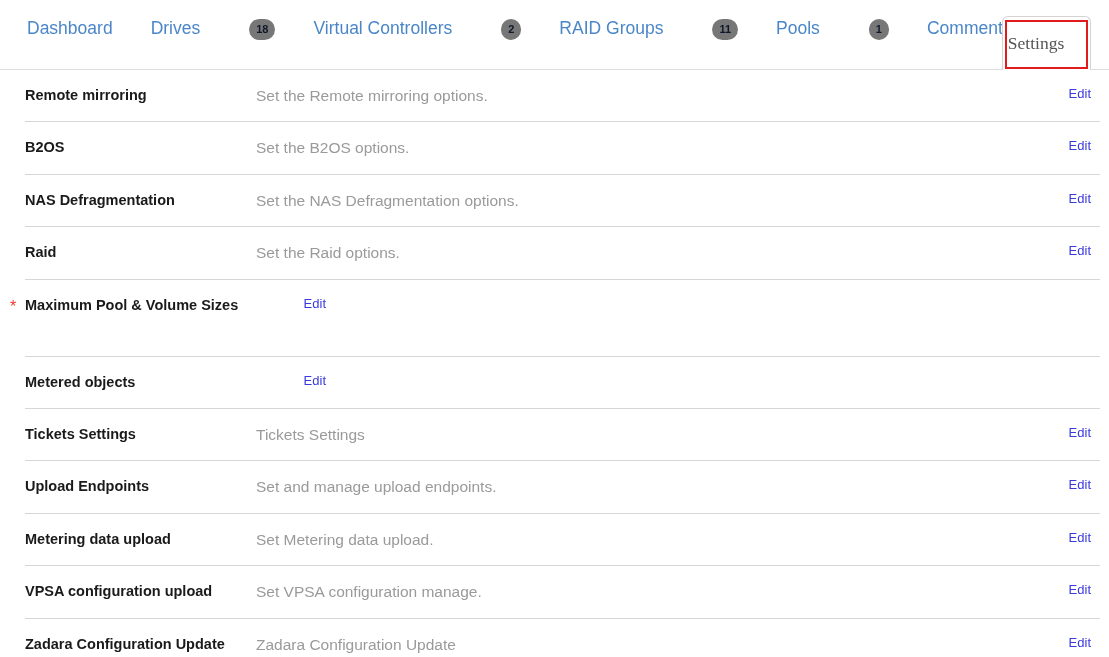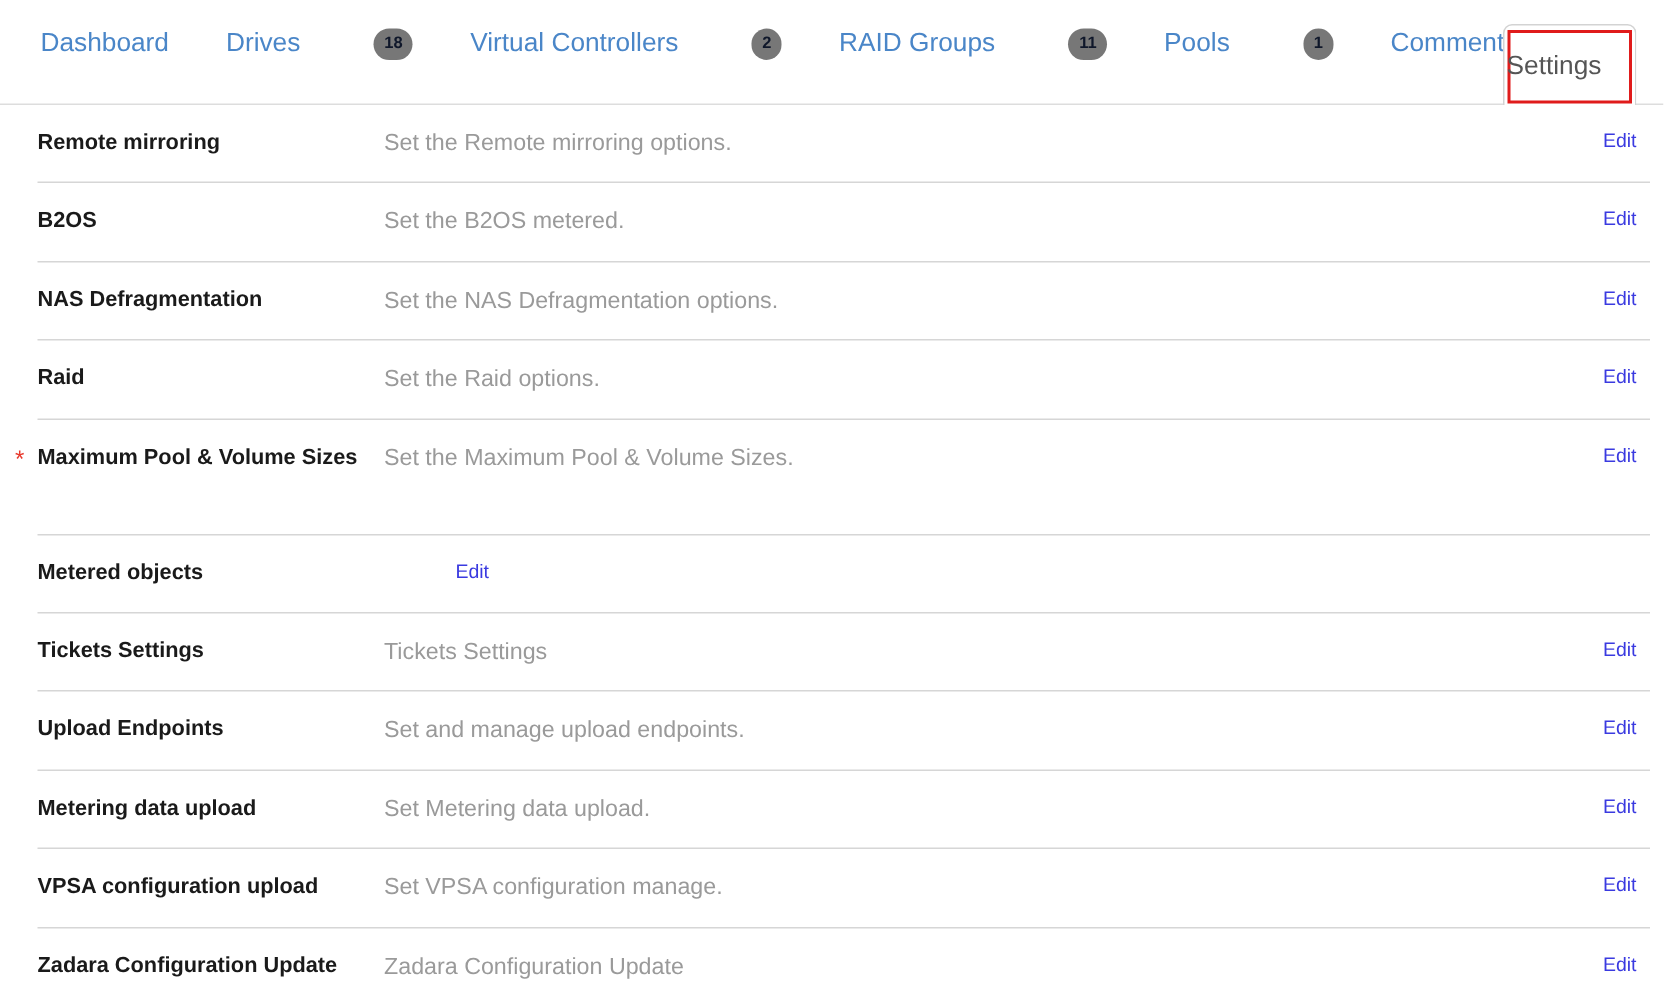--- a/index.html
+++ b/index.html
@@ -93,20 +93,21 @@
     width: 68px;
     height: 54px;
     display: flex;
     align-items: center;
     justify-content: center;
     font-size: 17.5px;
     color: #555555;
     cursor: pointer;
     z-index: 5;
     box-sizing: border-box;
+    font-family: Liberation Serif, serif;
   }
   .highlight-box {
     position: absolute;
     left: 1005px;
     top: 20px;
     width: 83px;
     height: 49px;
     border: 2px solid #e01b1b;
     box-sizing: border-box;
     z-index: 4;
@@ -225,21 +226,21 @@
     <div class="row">
       <div class="row-inner">
         <div class="cell-label">Remote mirroring</div>
         <div class="cell-desc">Set the Remote mirroring options.</div>
         <div class="cell-edit">Edit</div>
       </div>
     </div>
     <div class="row">
       <div class="row-inner">
         <div class="cell-label">B2OS</div>
-        <div class="cell-desc">Set the B2OS metered.</div>
+        <div class="cell-desc">Set the B2OS options.</div>
         <div class="cell-edit">Edit</div>
       </div>
     </div>
     <div class="row">
       <div class="row-inner">
         <div class="cell-label">NAS Defragmentation</div>
         <div class="cell-desc">Set the NAS Defragmentation options.</div>
         <div class="cell-edit">Edit</div>
       </div>
     </div>
@@ -247,21 +248,20 @@
       <div class="row-inner">
         <div class="cell-label">Raid</div>
         <div class="cell-desc">Set the Raid options.</div>
         <div class="cell-edit">Edit</div>
       </div>
     </div>
     <div class="row tall">
       <span class="asterisk">*</span>
       <div class="row-inner">
         <div class="cell-label">Maximum Pool &amp; Volume Sizes</div>
-        <div class="cell-desc">Set the Maximum Pool &amp; Volume Sizes.</div>
         <div class="cell-edit">Edit</div>
       </div>
     </div>
     <div class="row">
       <div class="row-inner">
         <div class="cell-label">Metered objects</div>
         <div class="cell-edit">Edit</div>
       </div>
     </div>
     <div class="row">

